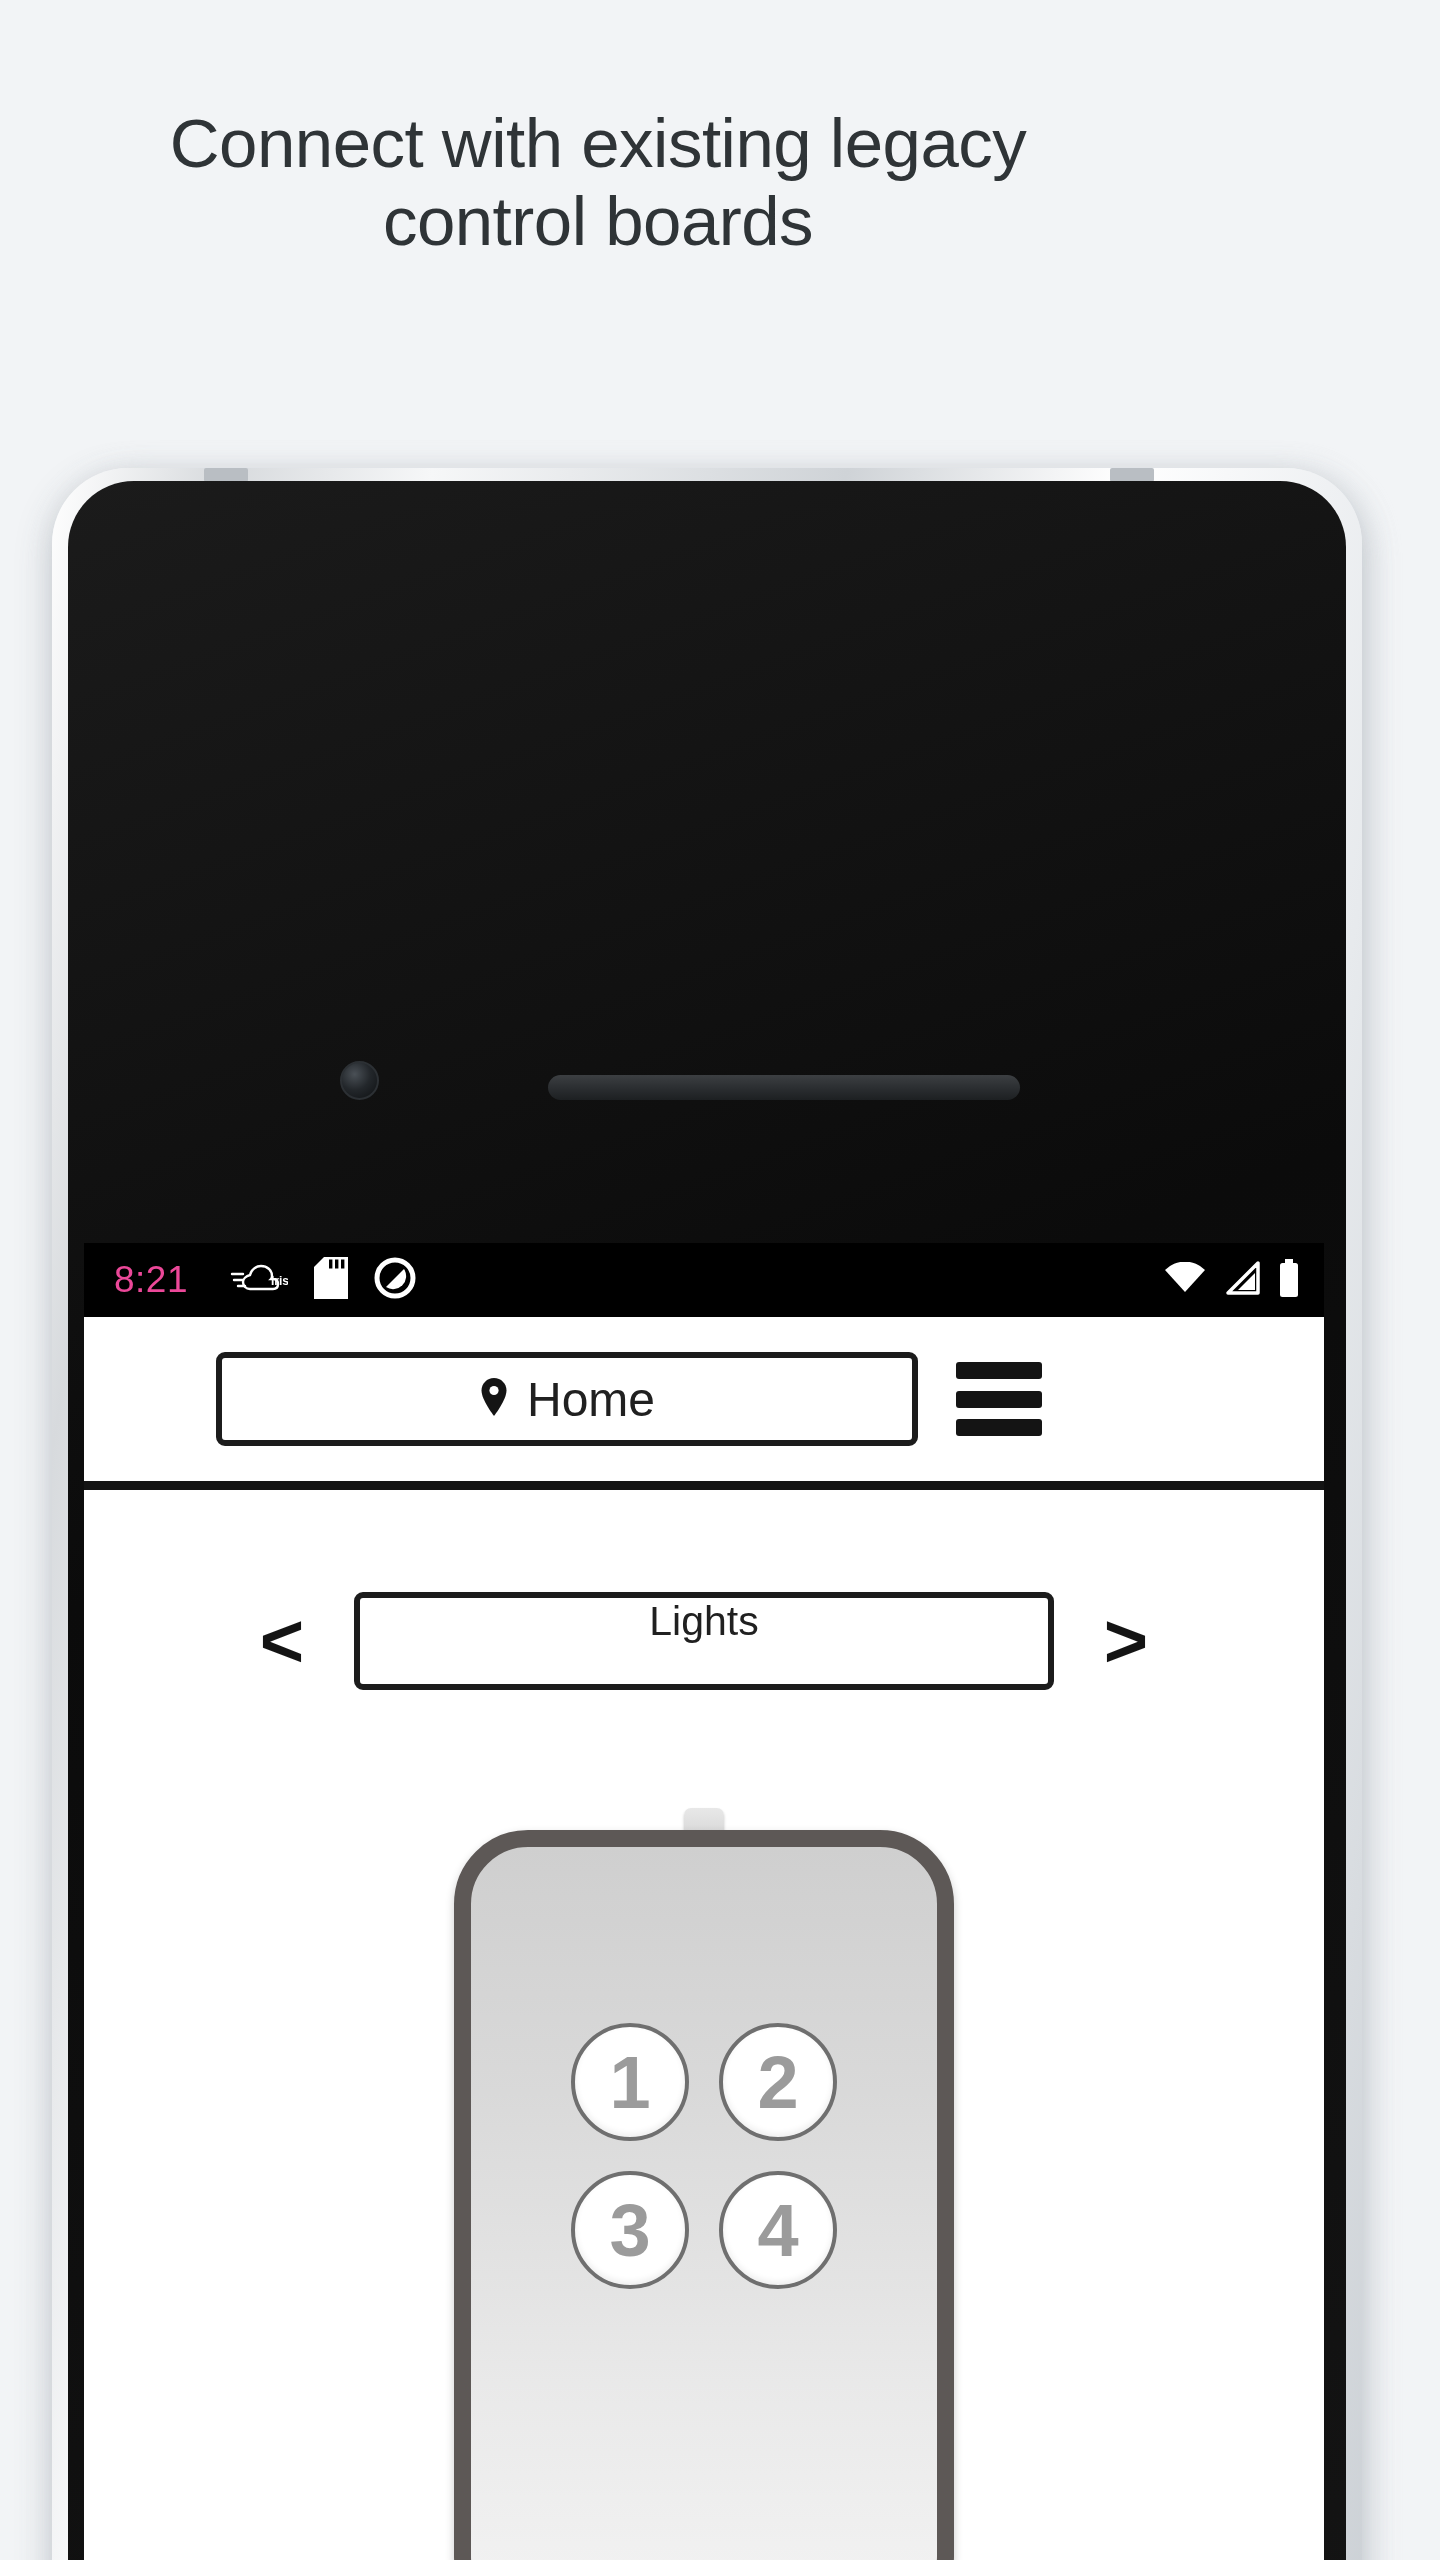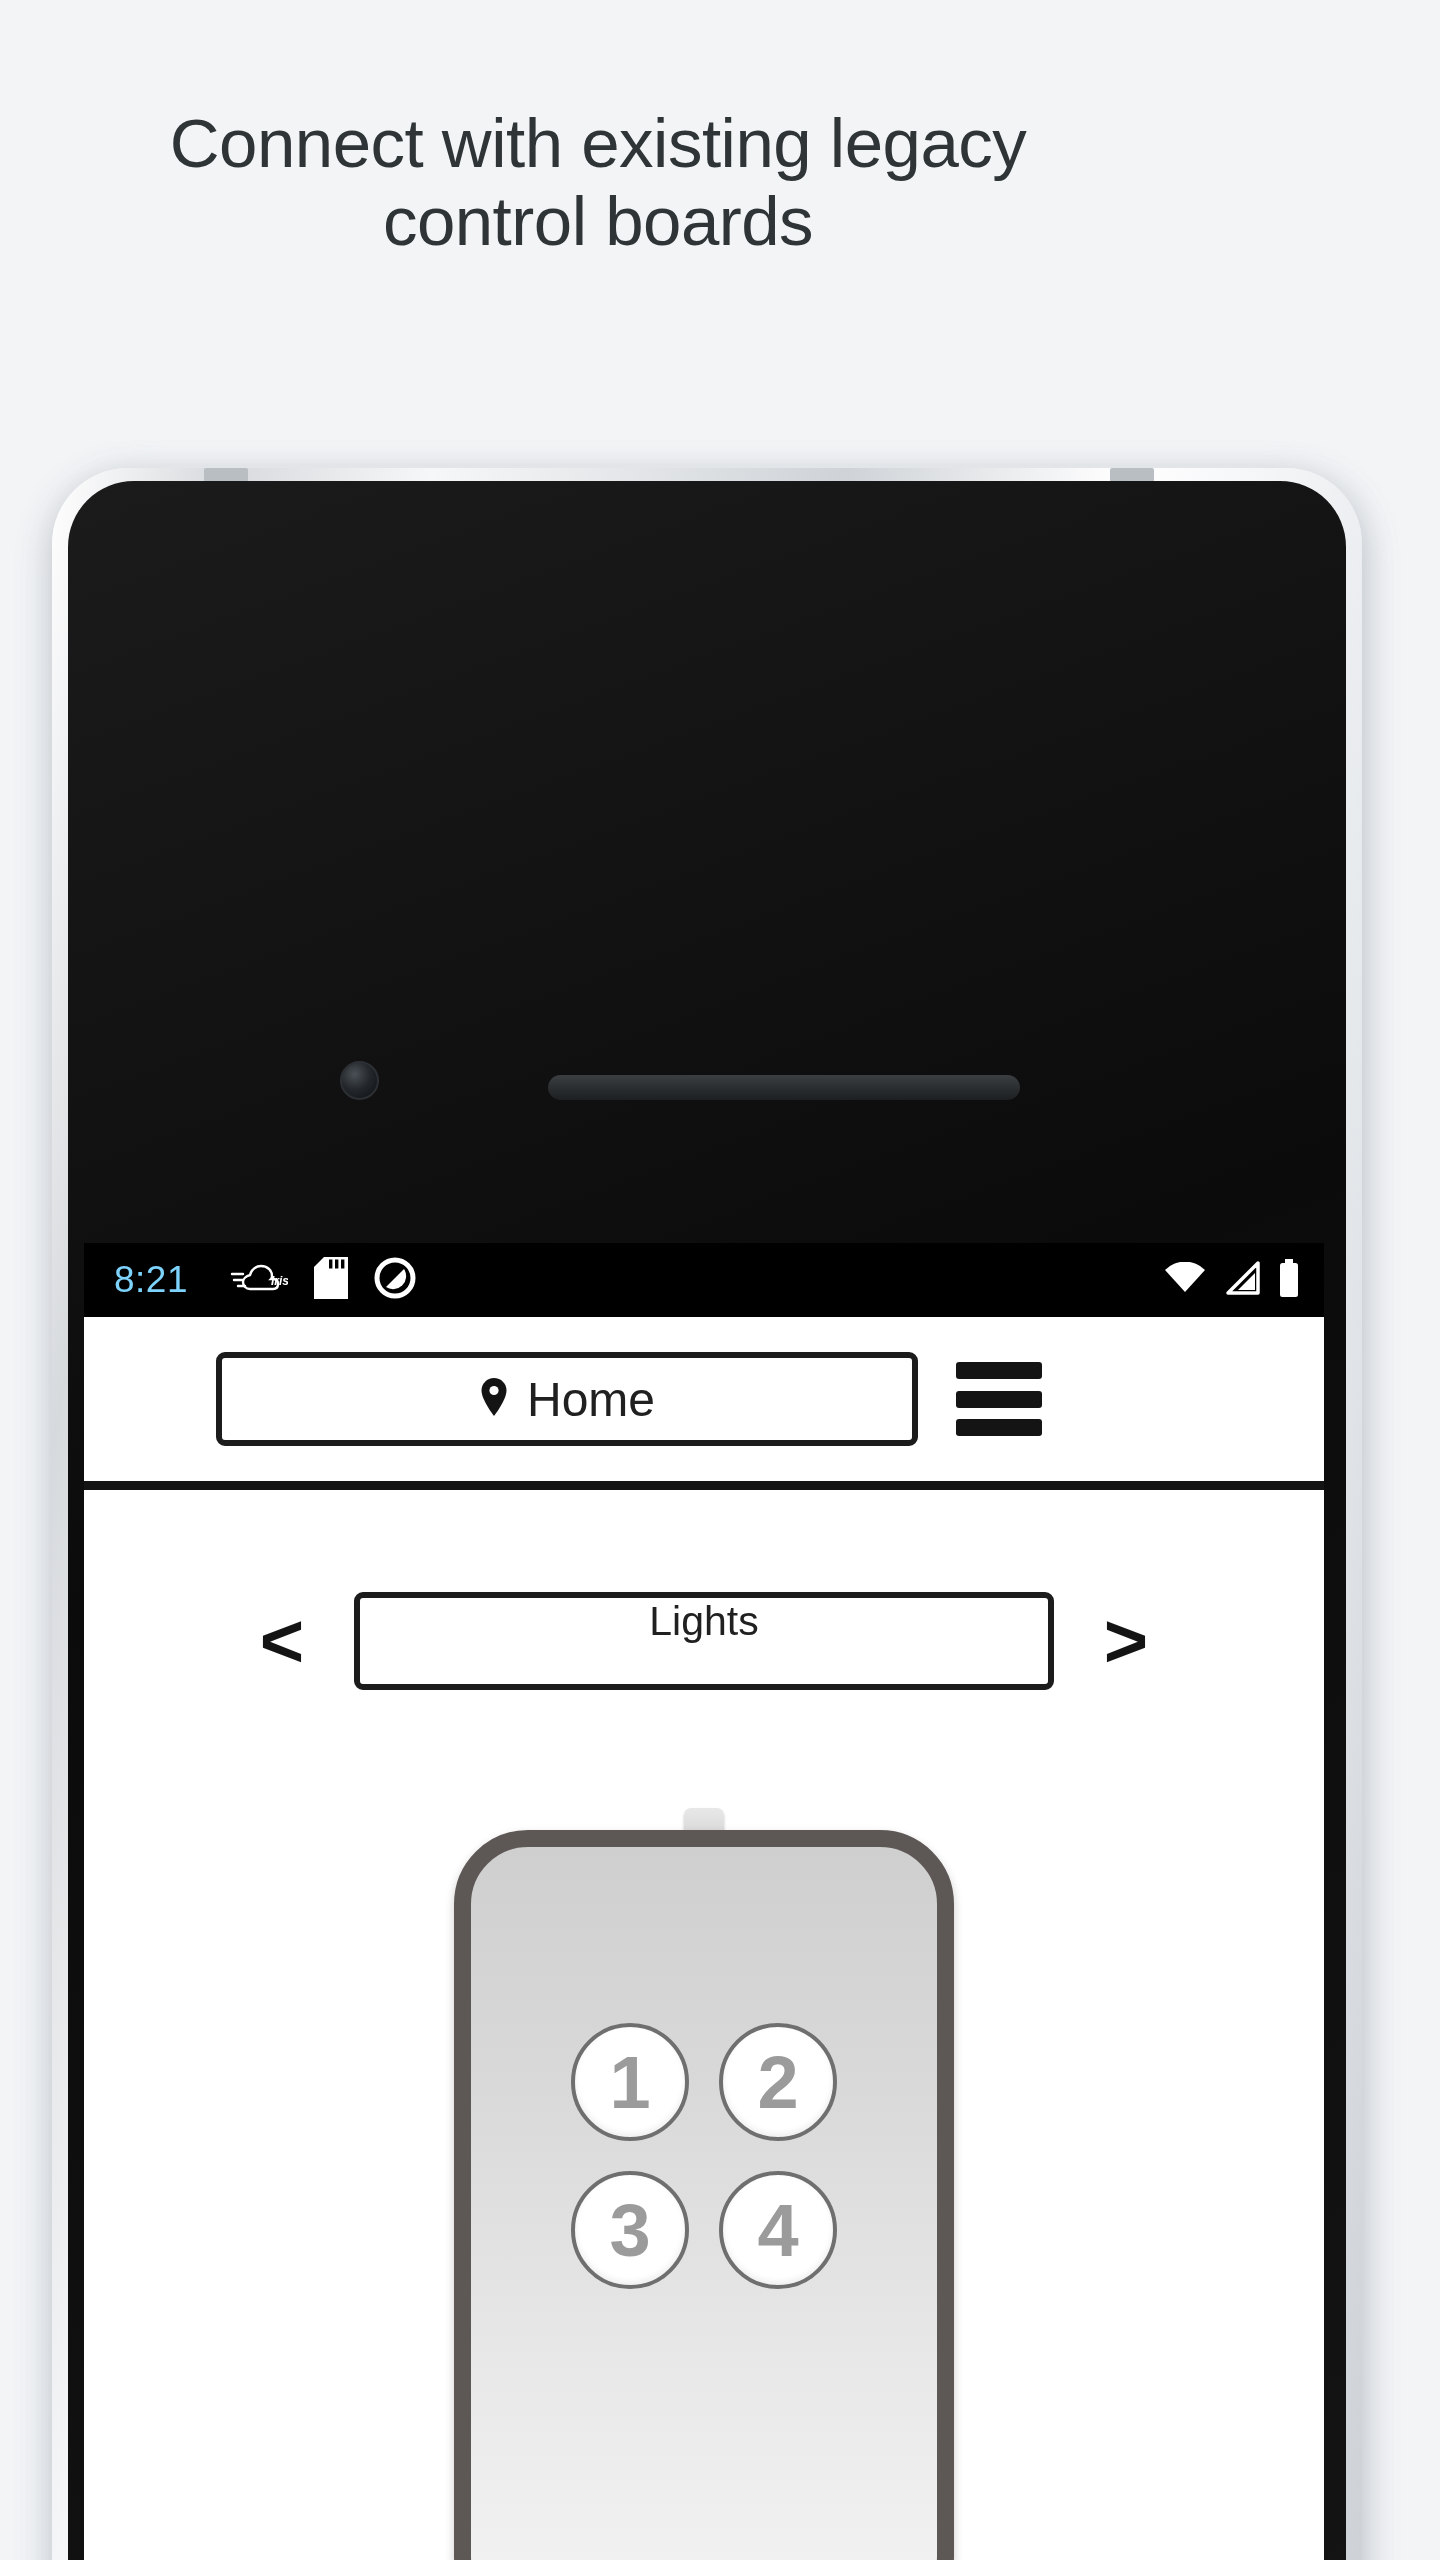--- a/index.html
+++ b/index.html
@@ -119,36 +119,35 @@
     height: 1600px;
     background: #ffffff;
     overflow: hidden;
   }
 
   
   .statusbar {
     position: relative;
     height: 74px;
     background: #000000;
-    color: #7dd3fc;
+    color: #ec4899;
     display: flex;
     align-items: center;
     padding: 0 24px 0 30px;
   }
   .sb-time {
     font-size: 37px;
     letter-spacing: 0.5px;
     font-weight: 400;
   }
   .sb-left-icons {
     display: flex;
     align-items: center;
     gap: 26px;
     margin-left: 42px;
-    font-style: italic;
   }
   .sb-spacer { flex: 1 1 auto; }
   .sb-right-icons {
     display: flex;
     align-items: center;
     gap: 16px;
   }
   .icon-iris { display:block; }
   .icon-sd   { display:block; }
   .icon-dnd  { display:block; }

